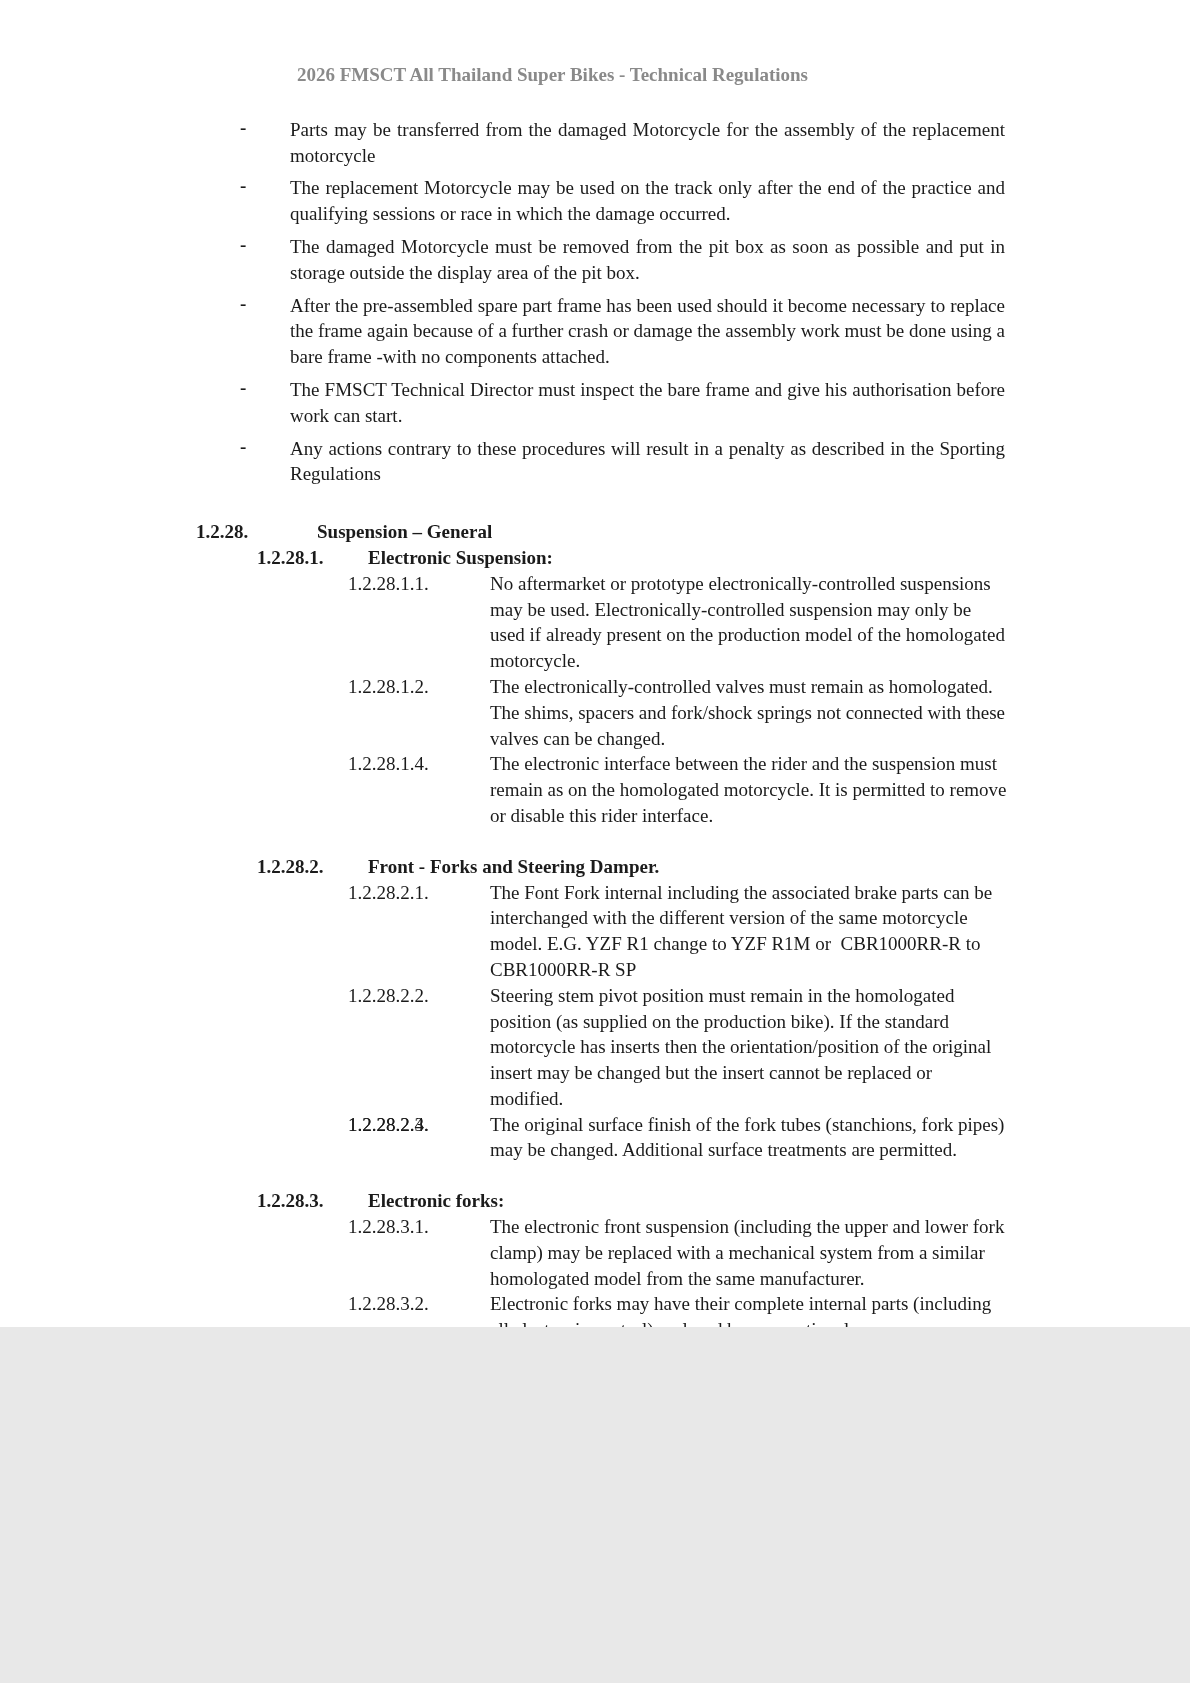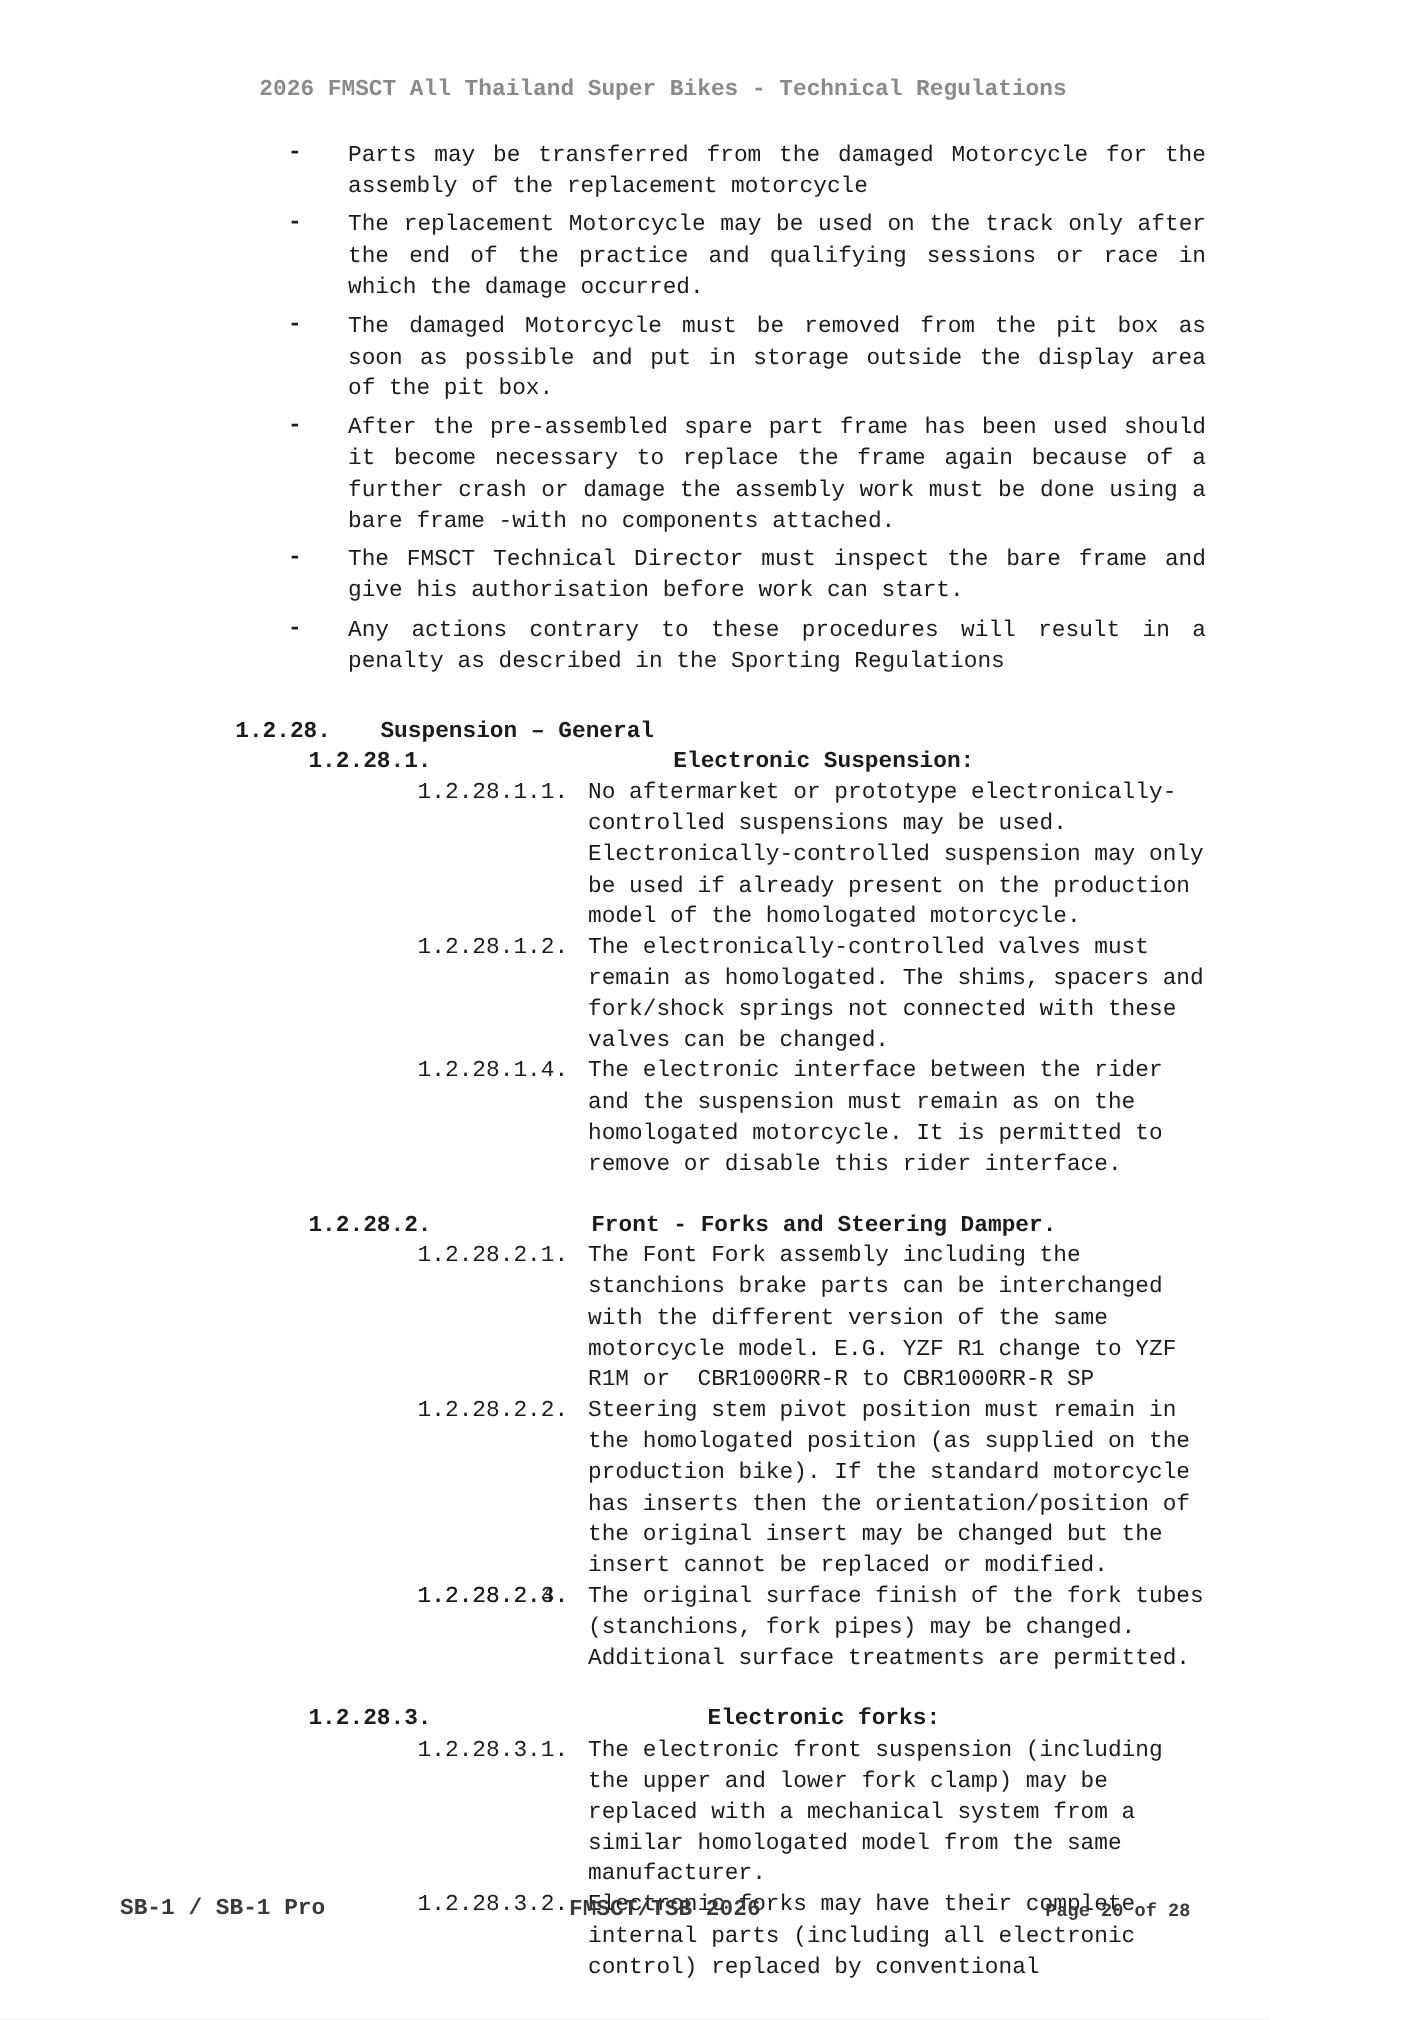--- a/index.html
+++ b/index.html
@@ -1,21 +1,21 @@
 <!DOCTYPE html>
 <html style="--page-bg: #ffffff; --header-text: #8a8a8a; --body-text: #1b1b1b; --footer-text: #3a3a3a;"><head>
 <meta charset="utf-8">
 <style>
   html,body{margin:0;padding:0;background:#e8e8e8;}
   .page{
     position:relative;
-    width:1190px;height:1683px;
+    width:1190px;height:1327px;
     margin:0 auto;
     background:var(--page-bg,#ffffff);
-    font-family:Liberation Mono, monospace;
+    font-family:Liberation Serif, serif;
     font-size:19px;line-height:25.8px;
     color:var(--body-text,#1b1b1b);
     overflow:hidden;
   }
   .content{position:absolute;left:100px;top:62px;width:905px;}
   .doc-title{
     text-align:center;font-weight:bold;
     color:var(--header-text,#8a8a8a);
     margin:0 0 29px 0;
   }
@@ -31,21 +31,21 @@
     font-weight:bold;
   }
   .section{margin-top:32px;}
   .h1row{position:relative;font-weight:bold;}
   .h1row .num{position:absolute;left:96px;}
   .h1row .ttl{display:block;padding-left:217px;}
   .subsection{margin-top:0;}
   .subsection + .subsection{margin-top:25px;}
   .h2row{position:relative;font-weight:bold;}
   .h2row .num{position:absolute;left:157px;}
-  .h2row .ttl{display:block;padding-left:268px;text-align:center;}
+  .h2row .ttl{display:block;padding-left:268px;}
   .item{position:relative;}
   .item .num{position:absolute;left:248px;top:0;}
   .item .txt{display:block;margin-left:390px;width:517px;white-space:pre-wrap;}
   .footer{
     position:absolute;left:100px;top:1578px;width:908px;height:30px;
     font-weight:bold;color:var(--footer-text,#3a3a3a);
   }
   .footer .f-left{position:absolute;left:0;top:0;}
   .footer .f-center{position:absolute;left:0;right:0;text-align:center;top:1px;}
   .footer .f-right{position:absolute;right:16px;top:3px;font-size:15.5px;}
@@ -92,21 +92,21 @@
         </div>
       </div>
 
       <div class="subsection">
         <div class="h2row">
           <span class="num">1.2.28.2.</span>
           <span class="ttl">Front - Forks and Steering Damper.</span>
         </div>
         <div class="item">
           <span class="num">1.2.28.2.1.</span>
-          <span class="txt">The Font Fork assembly including the stanchions brake parts can be interchanged with the different version of the same motorcycle model. E.G. YZF R1 change to YZF R1M or  CBR1000RR-R to CBR1000RR-R SP</span>
+          <span class="txt">The Font Fork internal including the associated brake parts can be interchanged with the different version of the same motorcycle model. E.G. YZF R1 change to YZF R1M or  CBR1000RR-R to CBR1000RR-R SP</span>
         </div>
         <div class="item">
           <span class="num">1.2.28.2.2.</span>
           <span class="txt">Steering stem pivot position must remain in the homologated position (as supplied on the production bike). If the standard motorcycle has inserts then the orientation/position of the original insert may be changed but the insert cannot be replaced or modified.</span>
         </div>
         <div class="item">
           <span class="num">1.2.28.2.3.</span>
         </div>
         <div class="item">
           <span class="num">1.2.28.2.4.</span>

